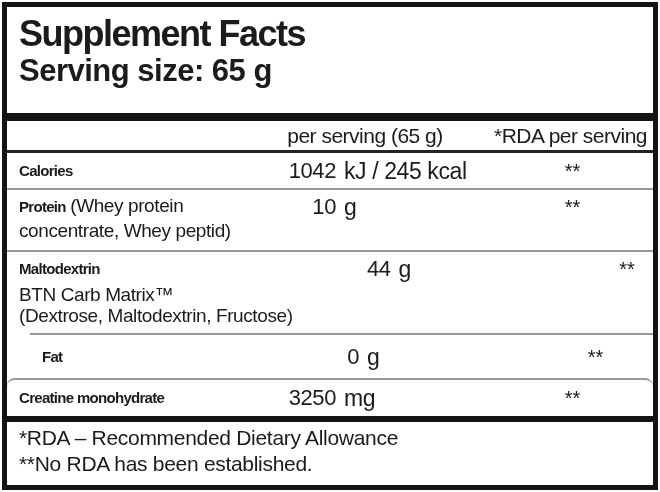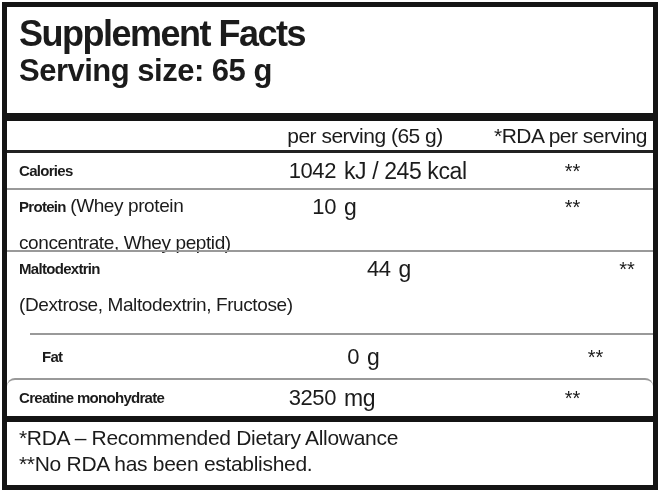--- a/index.html
+++ b/index.html
@@ -86,21 +86,20 @@
   .sub-inline {
     font-size: 19px;
     letter-spacing: -0.4px;
     white-space: nowrap;
   }
   .sub-block {
     font-size: 19px;
     letter-spacing: -0.4px;
     line-height: 21px;
     white-space: nowrap;
-    margin-top: 12px;
   }
   .sub-block.first { margin-top: 2px; }
   .c-num {
     text-align: right;
     font-size: 22px;
     letter-spacing: -0.4px;
     line-height: 26px;
   }
   .c-unit {
     text-align: left;
@@ -163,20 +162,21 @@
         <div class="sub-block">concentrate, Whey peptid)</div>
       </div>
       <div class="c-num">10</div>
       <div class="c-unit">g</div>
       <div class="c-rda">**</div>
     </div>
 
     <div class="grid-row nrow multiline thin-top r-carb">
       <div class="c-label">
         <span class="nm">Maltodextrin</span>
+        <div class="sub-block first">BTN Carb Matrix™</div>
         <div class="sub-block">(Dextrose, Maltodextrin, Fructose)</div>
       </div>
       <div class="c-num">44</div>
       <div class="c-unit">g</div>
       <div class="c-rda">**</div>
     </div>
 
     <div class="grid-row nrow thin-top r-fat">
       <div class="c-label">
         <span class="nm">Fat</span>

